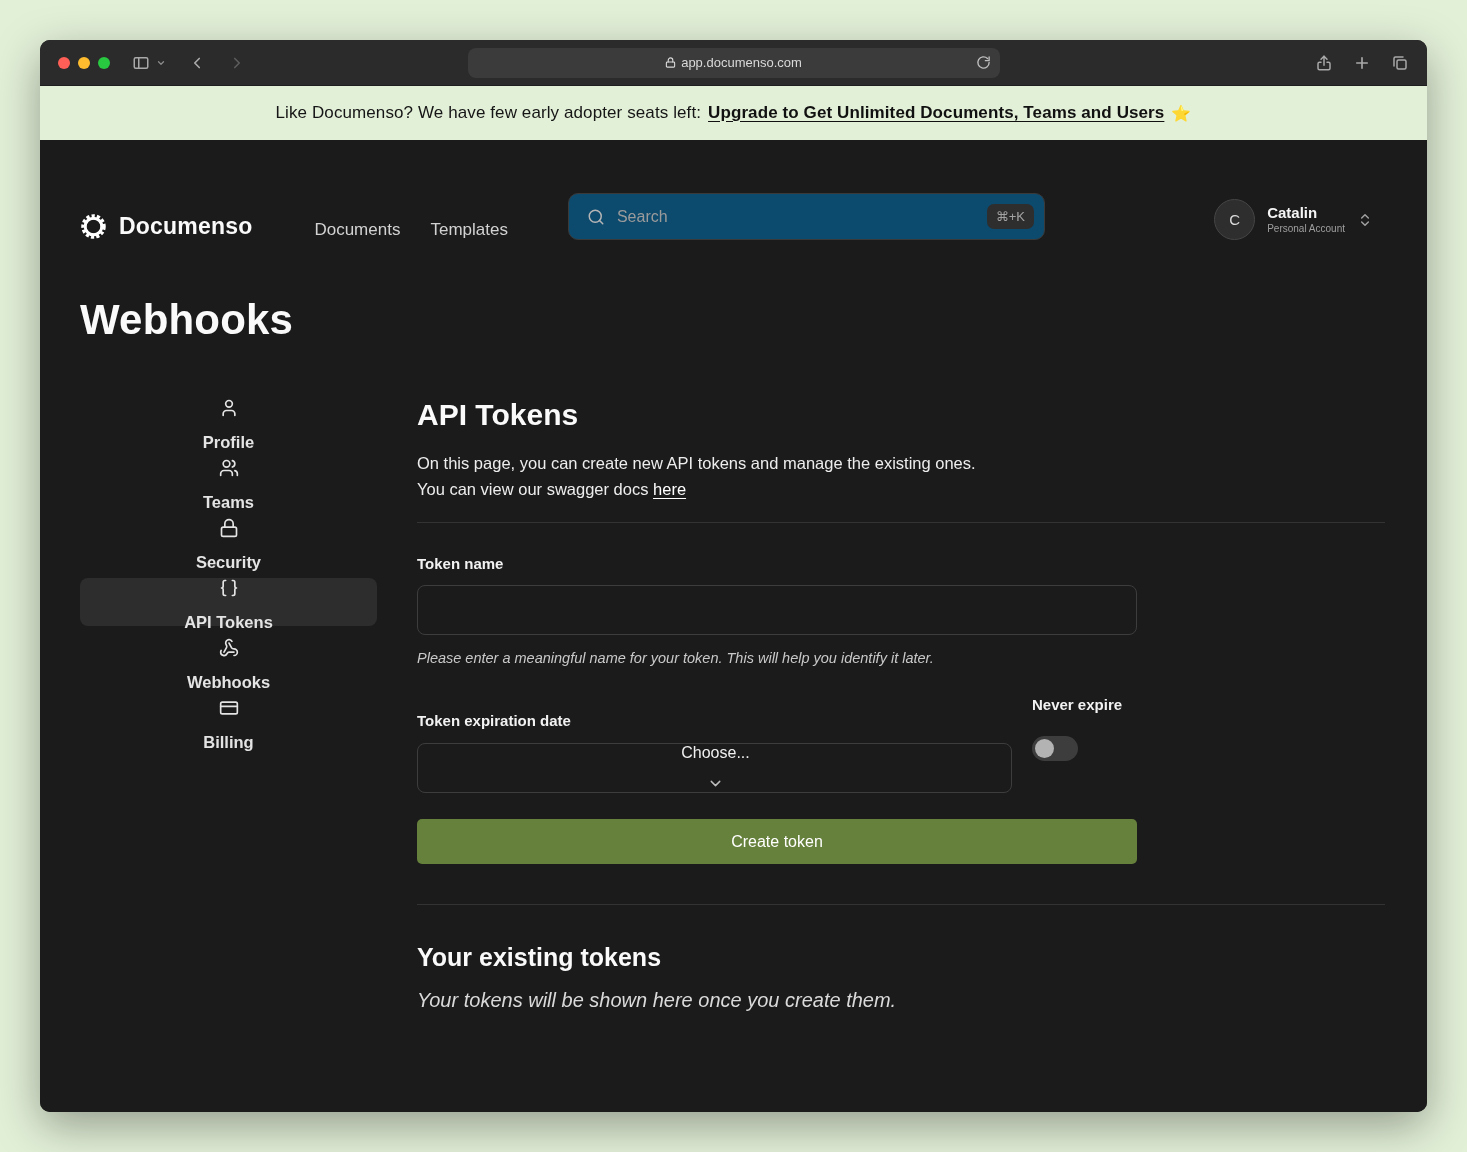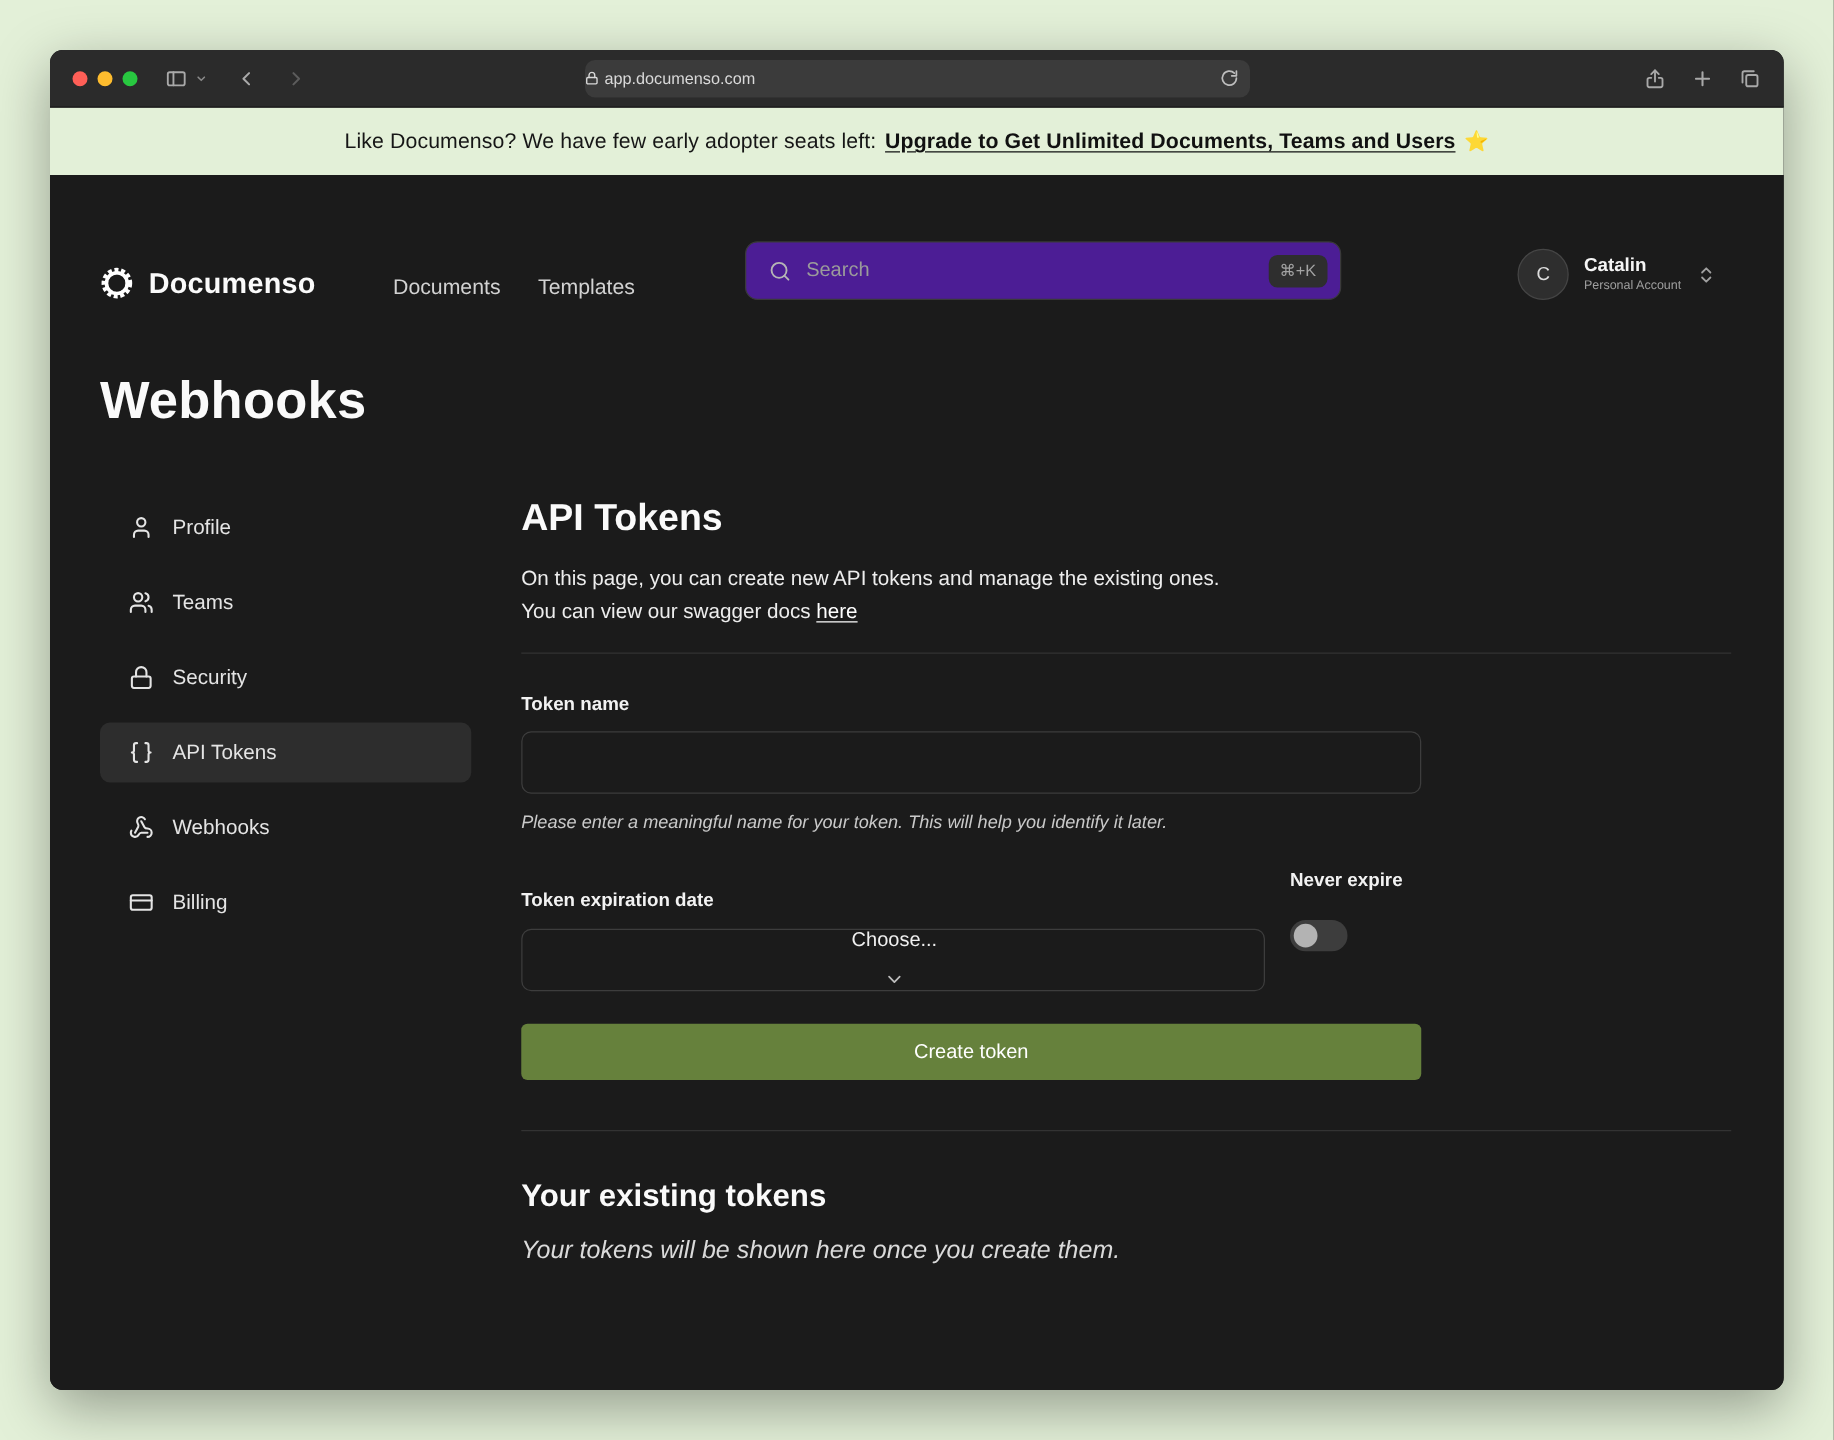--- a/index.html
+++ b/index.html
@@ -31,21 +31,21 @@
   .tl.green { background: #28c840; }
   .tb-icon { display: inline-flex; align-items: center; justify-content: center; margin-left: 22px; color: #a9a9a9; }
   .tb-icon svg { width: 18px; height: 18px; }
   .tb-icon.tiny svg { width: 10px; height: 10px; }
   .tb-icon.tiny { margin-left: 6px; color: #8a8a8a; }
   .tb-icon.dim { color: #5c5c5c; }
   .urlbar {
     position: absolute; left: 50%; transform: translateX(-50%);
     width: 532px; height: 30px; border-radius: 8px;
     background: #3b3b3b; color: #d9d9d9;
-    display: flex; align-items: center; justify-content: flex-start;
+    display: flex; align-items: center; justify-content: center;
     font-size: 13px; gap: 5px;
   }
   .urlbar .lock svg { width: 11px; height: 11px; display: block; }
   .urlbar .refresh { position: absolute; right: 9px; top: 7px; color: #bdbdbd; }
   .urlbar .refresh svg { width: 15px; height: 15px; display: block; }
   .tb-right { margin-left: auto; display: flex; align-items: center; gap: 20px; }
   .tb-right .tb-icon { margin-left: 0; }
   
   .banner {
     height: 54px; flex: 0 0 54px;
@@ -58,22 +58,22 @@
   .banner .emoji { margin-left: 7px; font-size: 16px; }
   
   .content { flex: 1; background: #1b1b1b; color: #e9e9e9; overflow: hidden; }
   .app-header { display: flex; align-items: flex-end; height: 100px; padding: 0 54px 0 40px; }
   .brand { display: flex; align-items: center; gap: 12px; cursor: pointer; }
   .brand .logo svg { width: 27px; height: 27px; display: block; color: #fff; }
   .brand-name { font-size: 23px; font-weight: 700; color: #fafafa; letter-spacing: .2px; }
   .main-nav { display: flex; gap: 30px; margin-left: 62px; }
   .main-nav a { color: #d2d2d2; font-size: 17px; font-weight: 500; text-decoration: none; cursor: pointer; }
   .search {
-    margin-left: 88px; width: 477px; height: 47px;
-    background: #4c1d95; border: 1px solid #3a3a3a; border-radius: 10px;
+    margin-left: 60px; width: 477px; height: 47px;
+    background: #0c4a6e; border: 1px solid #3a3a3a; border-radius: 10px;
     display: flex; align-items: center; padding: 0 10px 0 18px; gap: 12px;
     color: #9b9b9b; font-size: 16px; cursor: text;
   }
   .search svg { width: 18px; height: 18px; color: #b5b5b5; }
   .kbd {
     margin-left: auto; background: #2e2e2e; border-radius: 7px;
     padding: 5px 9px; font-size: 13px; color: #a3a3a3;
   }
   .account { margin-left: auto; display: flex; align-items: center; gap: 12px; cursor: pointer; }
   .avatar {
@@ -86,22 +86,23 @@
   .acc-name { font-size: 15px; font-weight: 600; color: #f5f5f5; }
   .acc-type { font-size: 10px; color: #9f9f9f; }
   .account .chevrons svg { width: 16px; height: 16px; color: #9f9f9f; display: block; }
   
   .page-title { font-size: 42px; font-weight: 700; color: #fafafa; margin: 56px 0 54px; padding: 0 40px; letter-spacing: .2px; }
   .layout { display: flex; gap: 40px; padding: 0 42px 0 40px; }
   .side-nav { width: 297px; flex: 0 0 297px; }
   .side-item {
     display: flex; align-items: center; gap: 15px;
     height: 48px; padding: 0 23px; margin-bottom: 12px;
-    border-radius: 8px; color: #e4e4e4; font-size: 16.5px; font-weight: 400;
+    border-radius: 8px; color: #e4e4e4; font-size: 16.5px; font-weight: 700;
     cursor: pointer;
+    flex-direction: column;
   }
   .side-item.active { background: #2d2d2d; }
   .side-item .icon svg { width: 20px; height: 20px; display: block; }
   .main { flex: 1; min-width: 0; }
   .main h2 { font-size: 30px; font-weight: 700; color: #fafafa; margin-bottom: 18px; }
   .desc { font-size: 16.5px; line-height: 26px; color: #ededed; }
   .desc a { color: #fff; text-decoration: underline; text-underline-offset: 3px; cursor: pointer; }
   hr.sep { border: none; border-top: 1px solid #333333; margin-top: 20px; }
   .form { max-width: 720px; }
   .field-label { display: block; font-size: 15px; font-weight: 600; color: #f2f2f2; margin-top: 32px; }

